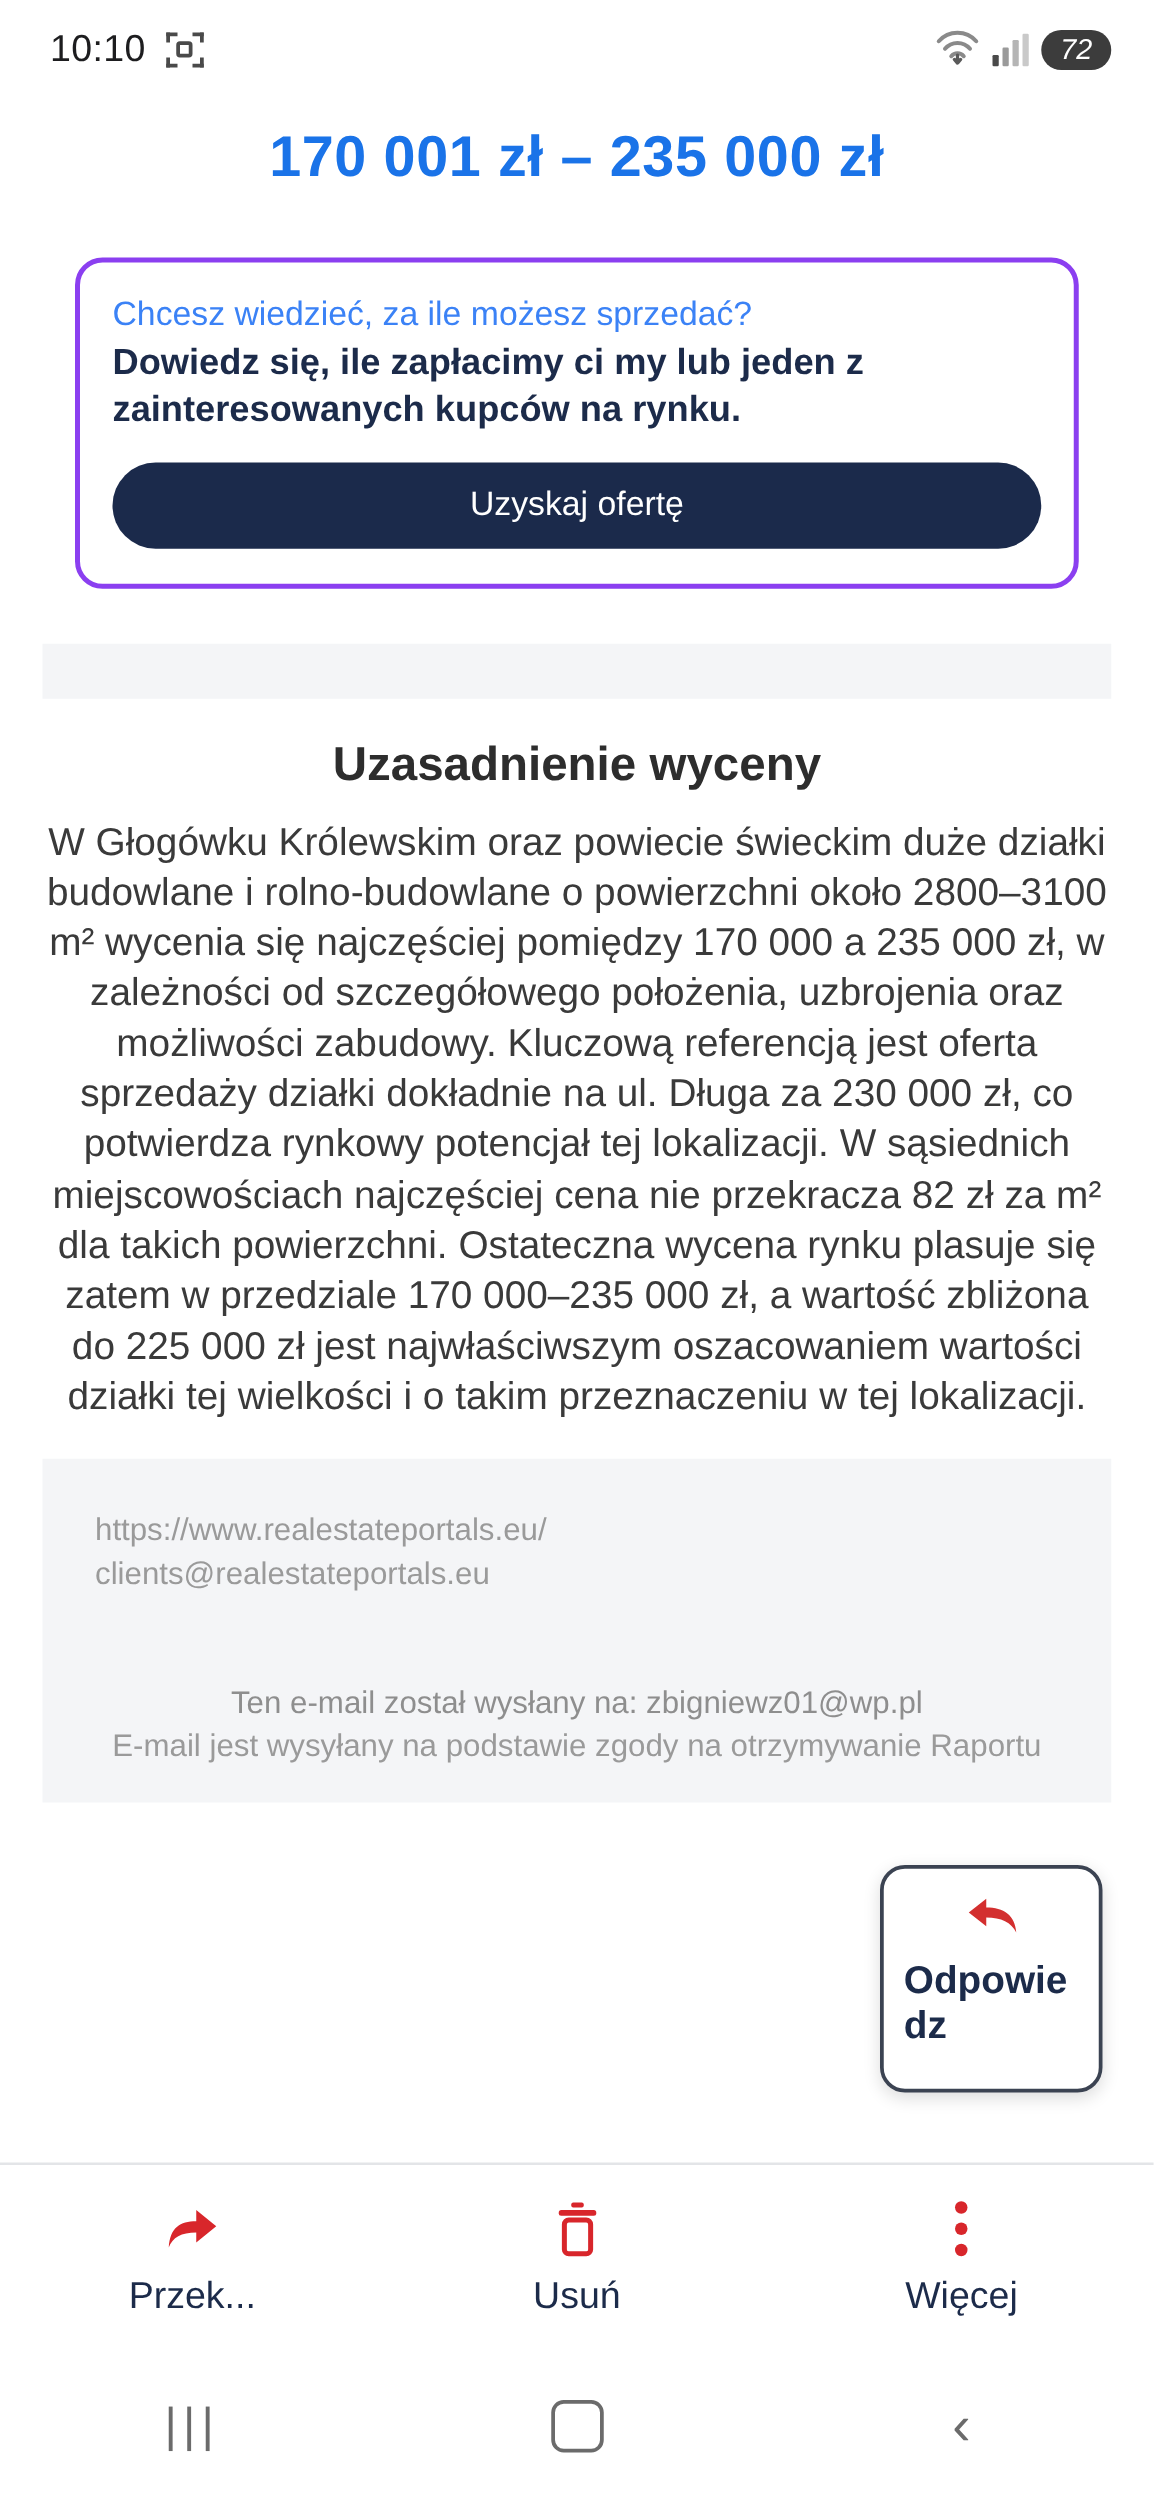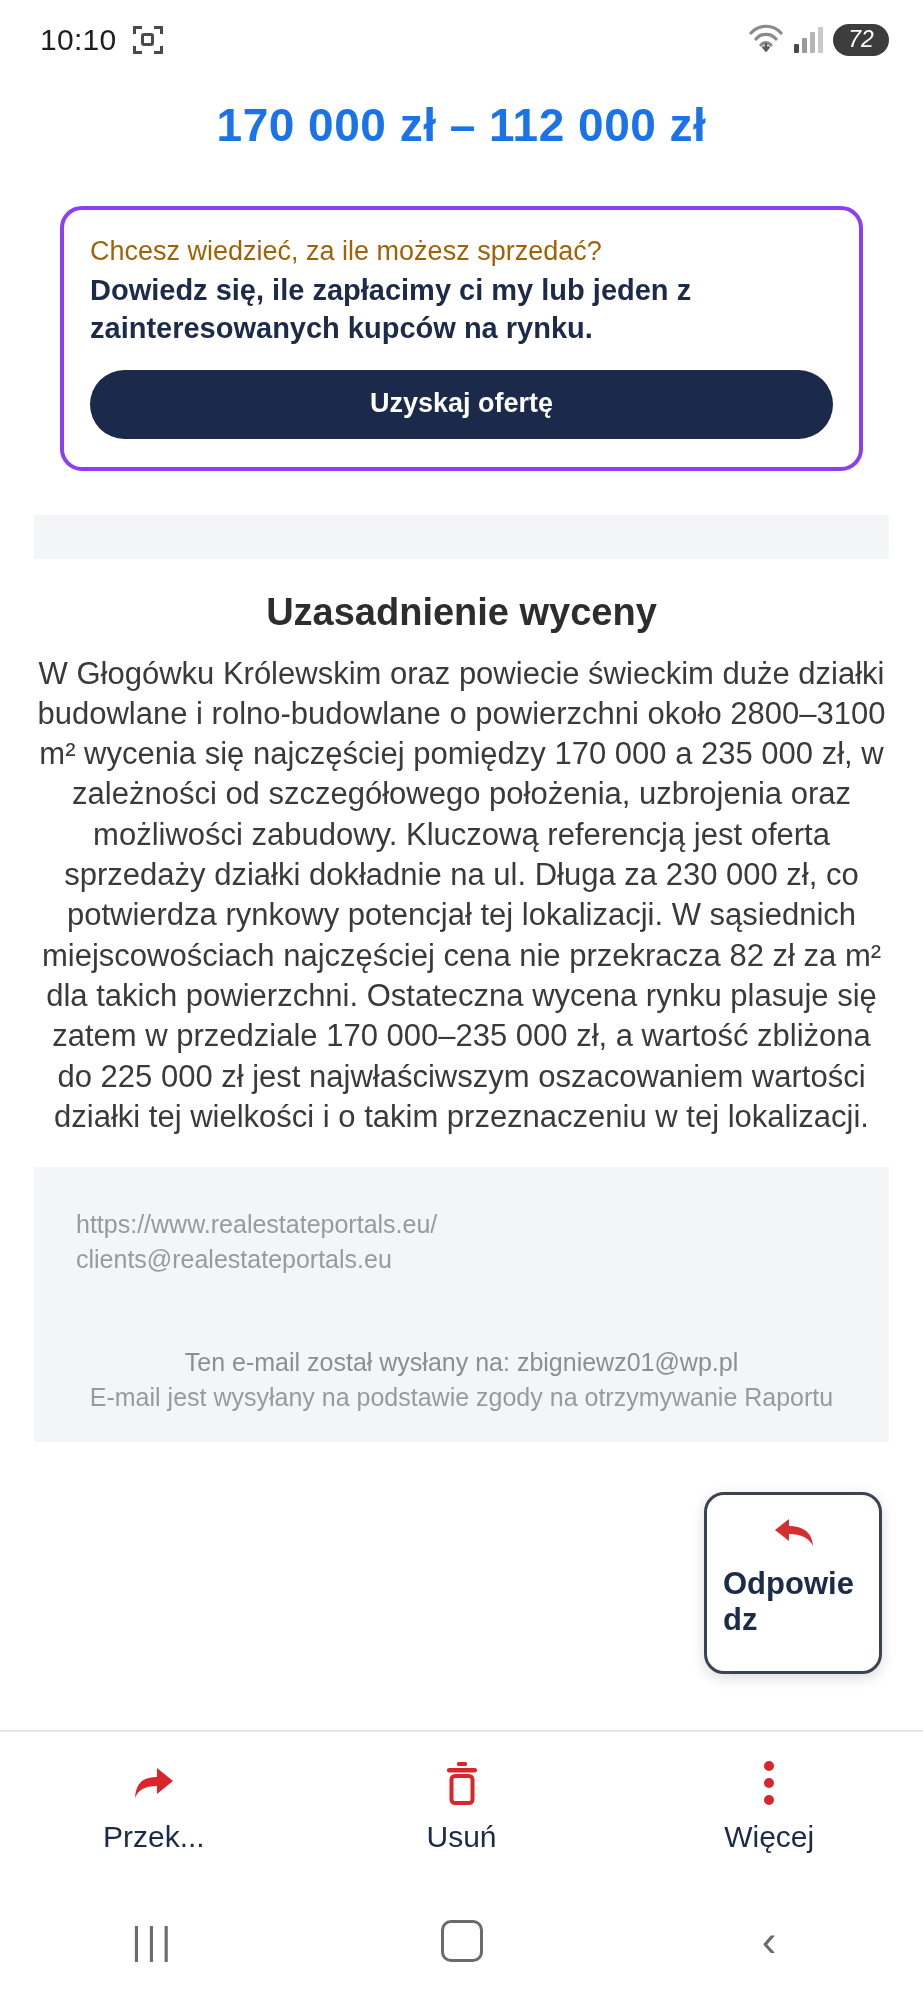--- a/index.html
+++ b/index.html
@@ -44,29 +44,29 @@
     text-align:center; color:#1a73e8; font-size:46px; font-weight:700;
     margin-top: 18px; letter-spacing:.5px;
   }
 
   
   .promo-wrap { padding: 54px 60px 0; }
   .promo {
     border:4px solid #8b3ff0; border-radius:22px; background:#fff;
     padding: 26px 26px 28px;
   }
-  .promo-kicker { color:#a16207; font-size:27px; margin-bottom:4px; }
+  .promo-kicker { color:#3b82f6; font-size:27px; margin-bottom:4px; }
   .promo-head {
     color:#1c2b4a; font-size:29px; font-weight:700; line-height:1.32;
     margin-bottom: 22px;
   }
   .promo-btn {
     display:block; width:100%; background:#1b2a4b; color:#fff;
     border:none; border-radius:999px; padding:18px 0 20px;
-    font-size:27px; font-weight:700; font-family:inherit; cursor:pointer;
+    font-size:27px; font-weight:400; font-family:inherit; cursor:pointer;
   }
 
   
   .band { height:44px; background:#f4f5f7; margin: 44px 34px 0; }
 
   
   .article { padding: 0 34px; }
   .article h2 {
     text-align:center; font-size:38px; font-weight:700; color:#2d2d2d;
     margin: 32px 0 20px;
@@ -151,21 +151,21 @@
       <span class="bars">
         <i></i>
           <i></i>
           <i></i>
           <i></i>
       </span>
       <span class="battery">72</span>
     </div>
   </div>
 
-  <div class="price">170 000 zł – 112 000 zł</div>
+  <div class="price">170 001 zł – 235 000 zł</div>
 
   <div class="promo-wrap">
     <div class="promo">
       <div class="promo-kicker">Chcesz wiedzieć, za ile możesz sprzedać?</div>
       <div class="promo-head">Dowiedz się, ile zapłacimy ci my lub jeden z zainteresowanych kupców na rynku.</div>
       <button class="promo-btn">Uzyskaj ofertę</button>
     </div>
   </div>
 
   <div class="band"></div>

